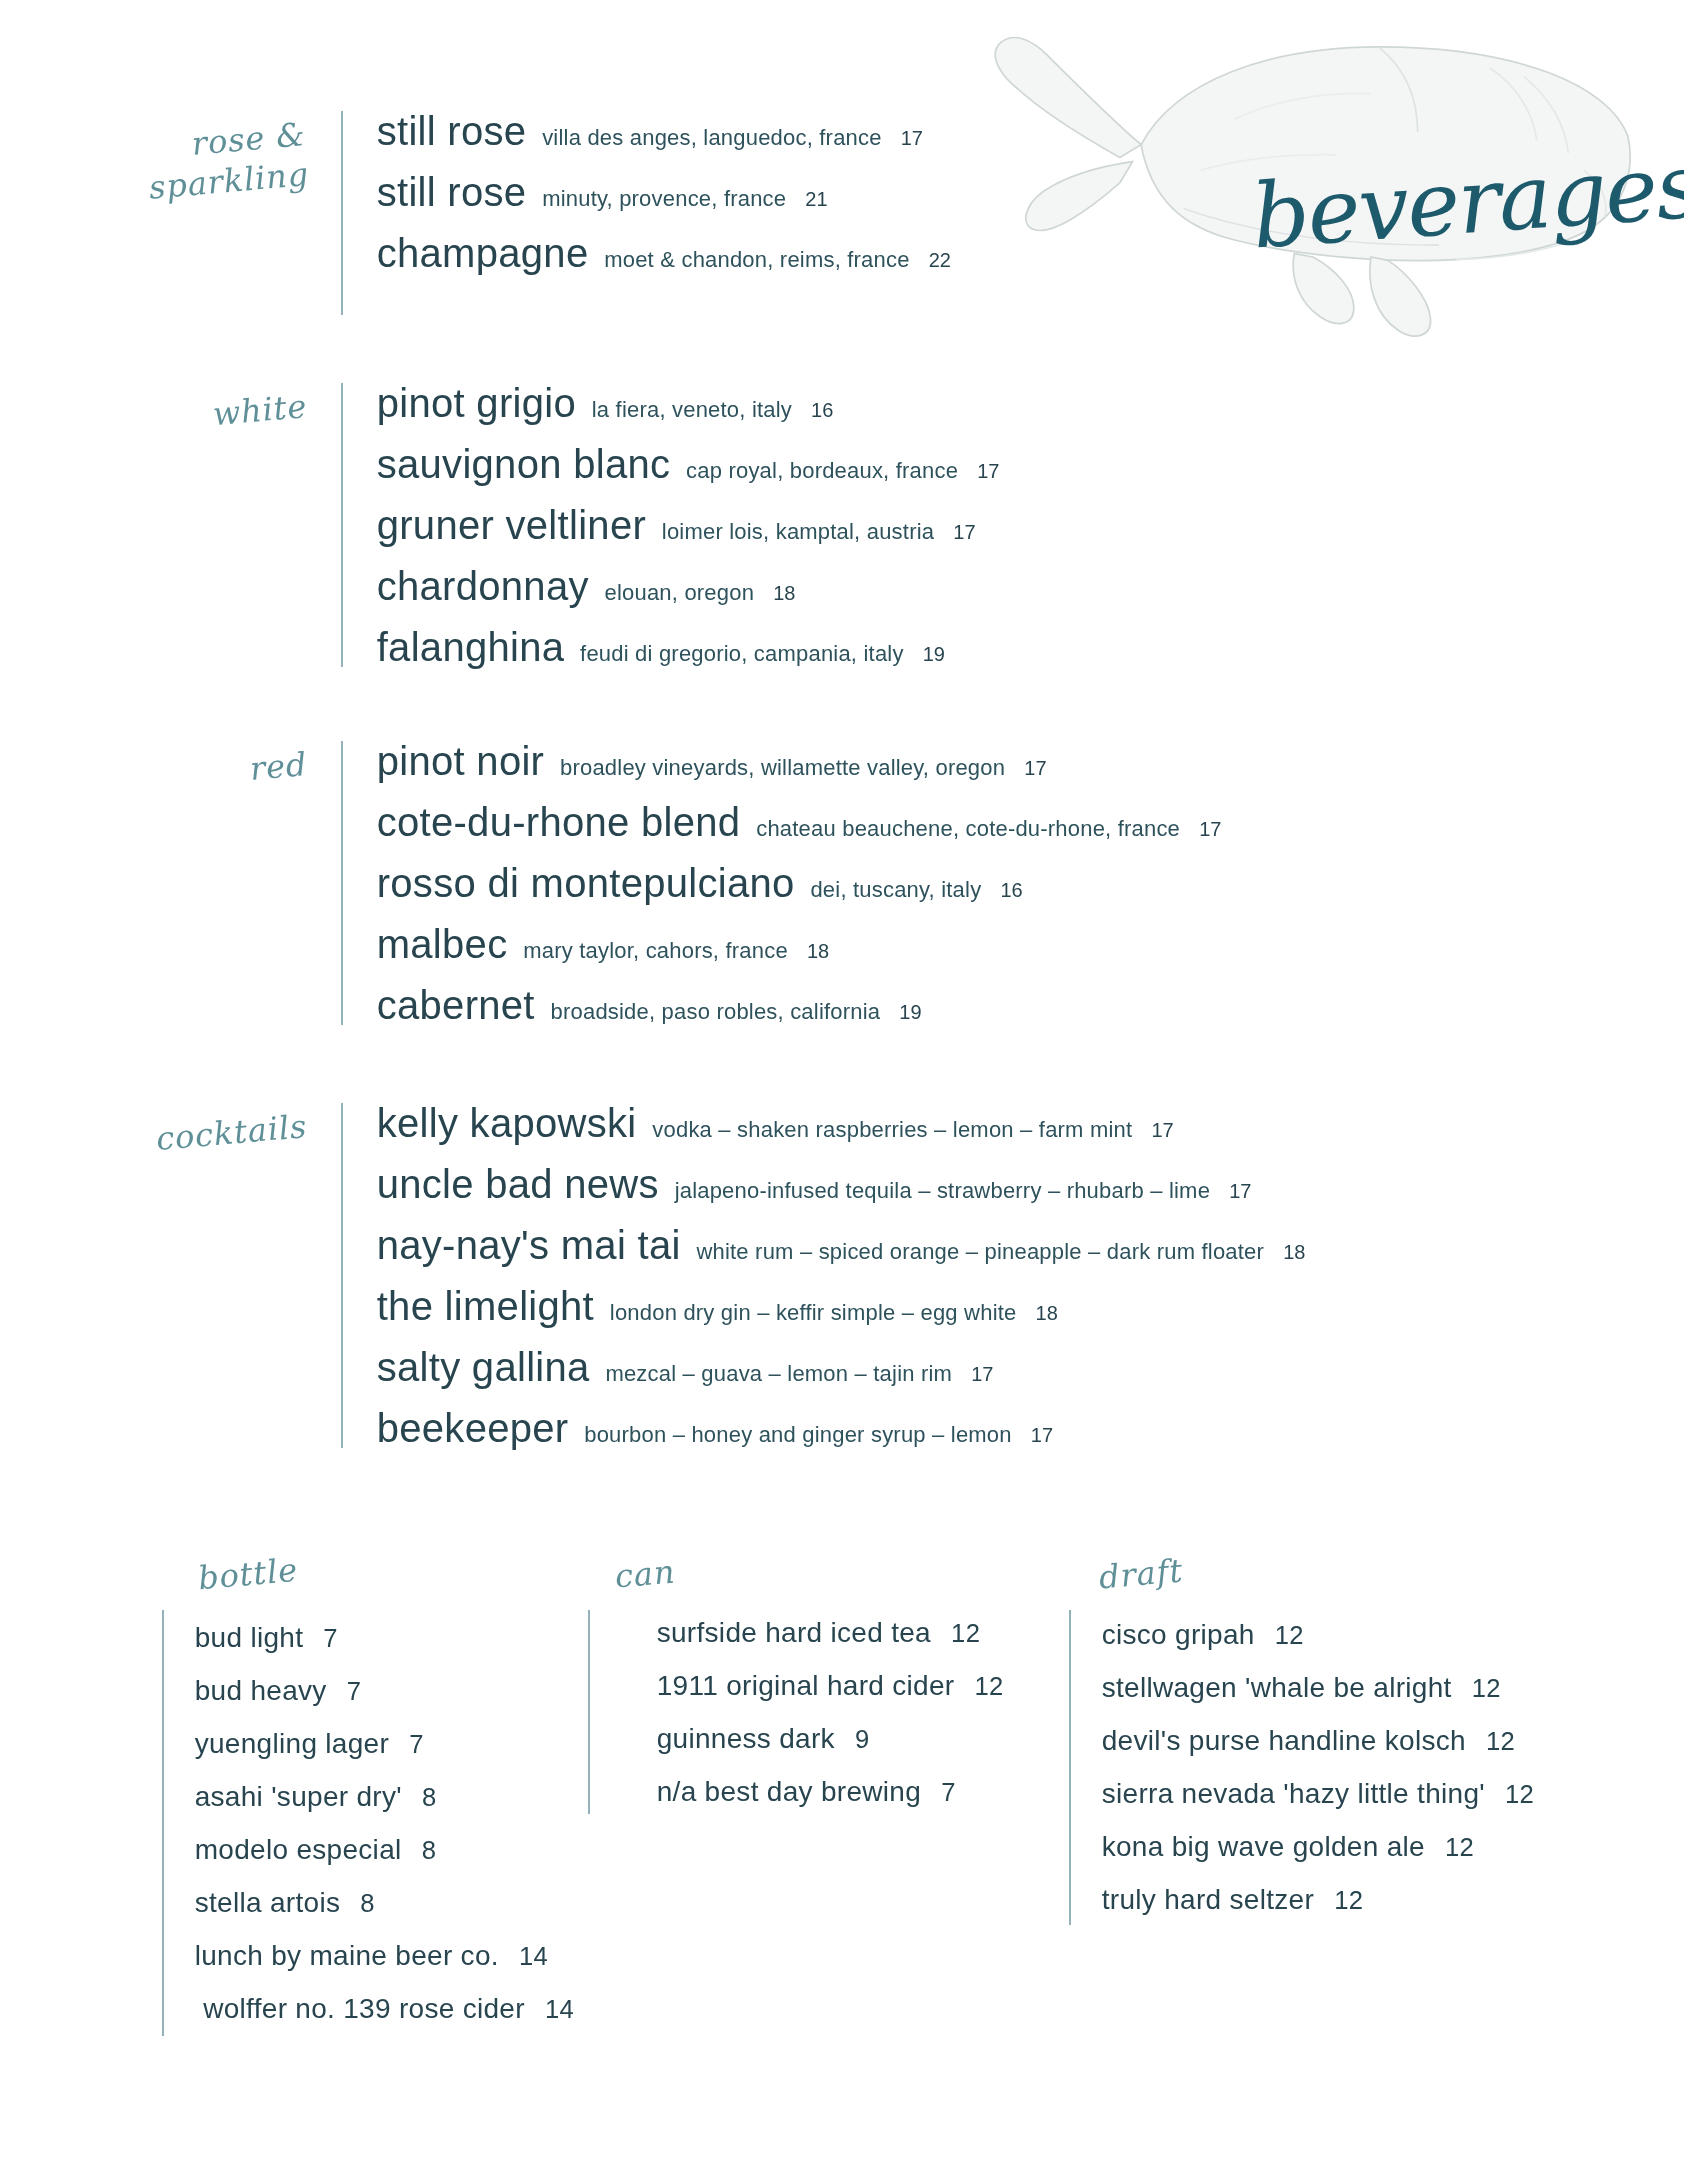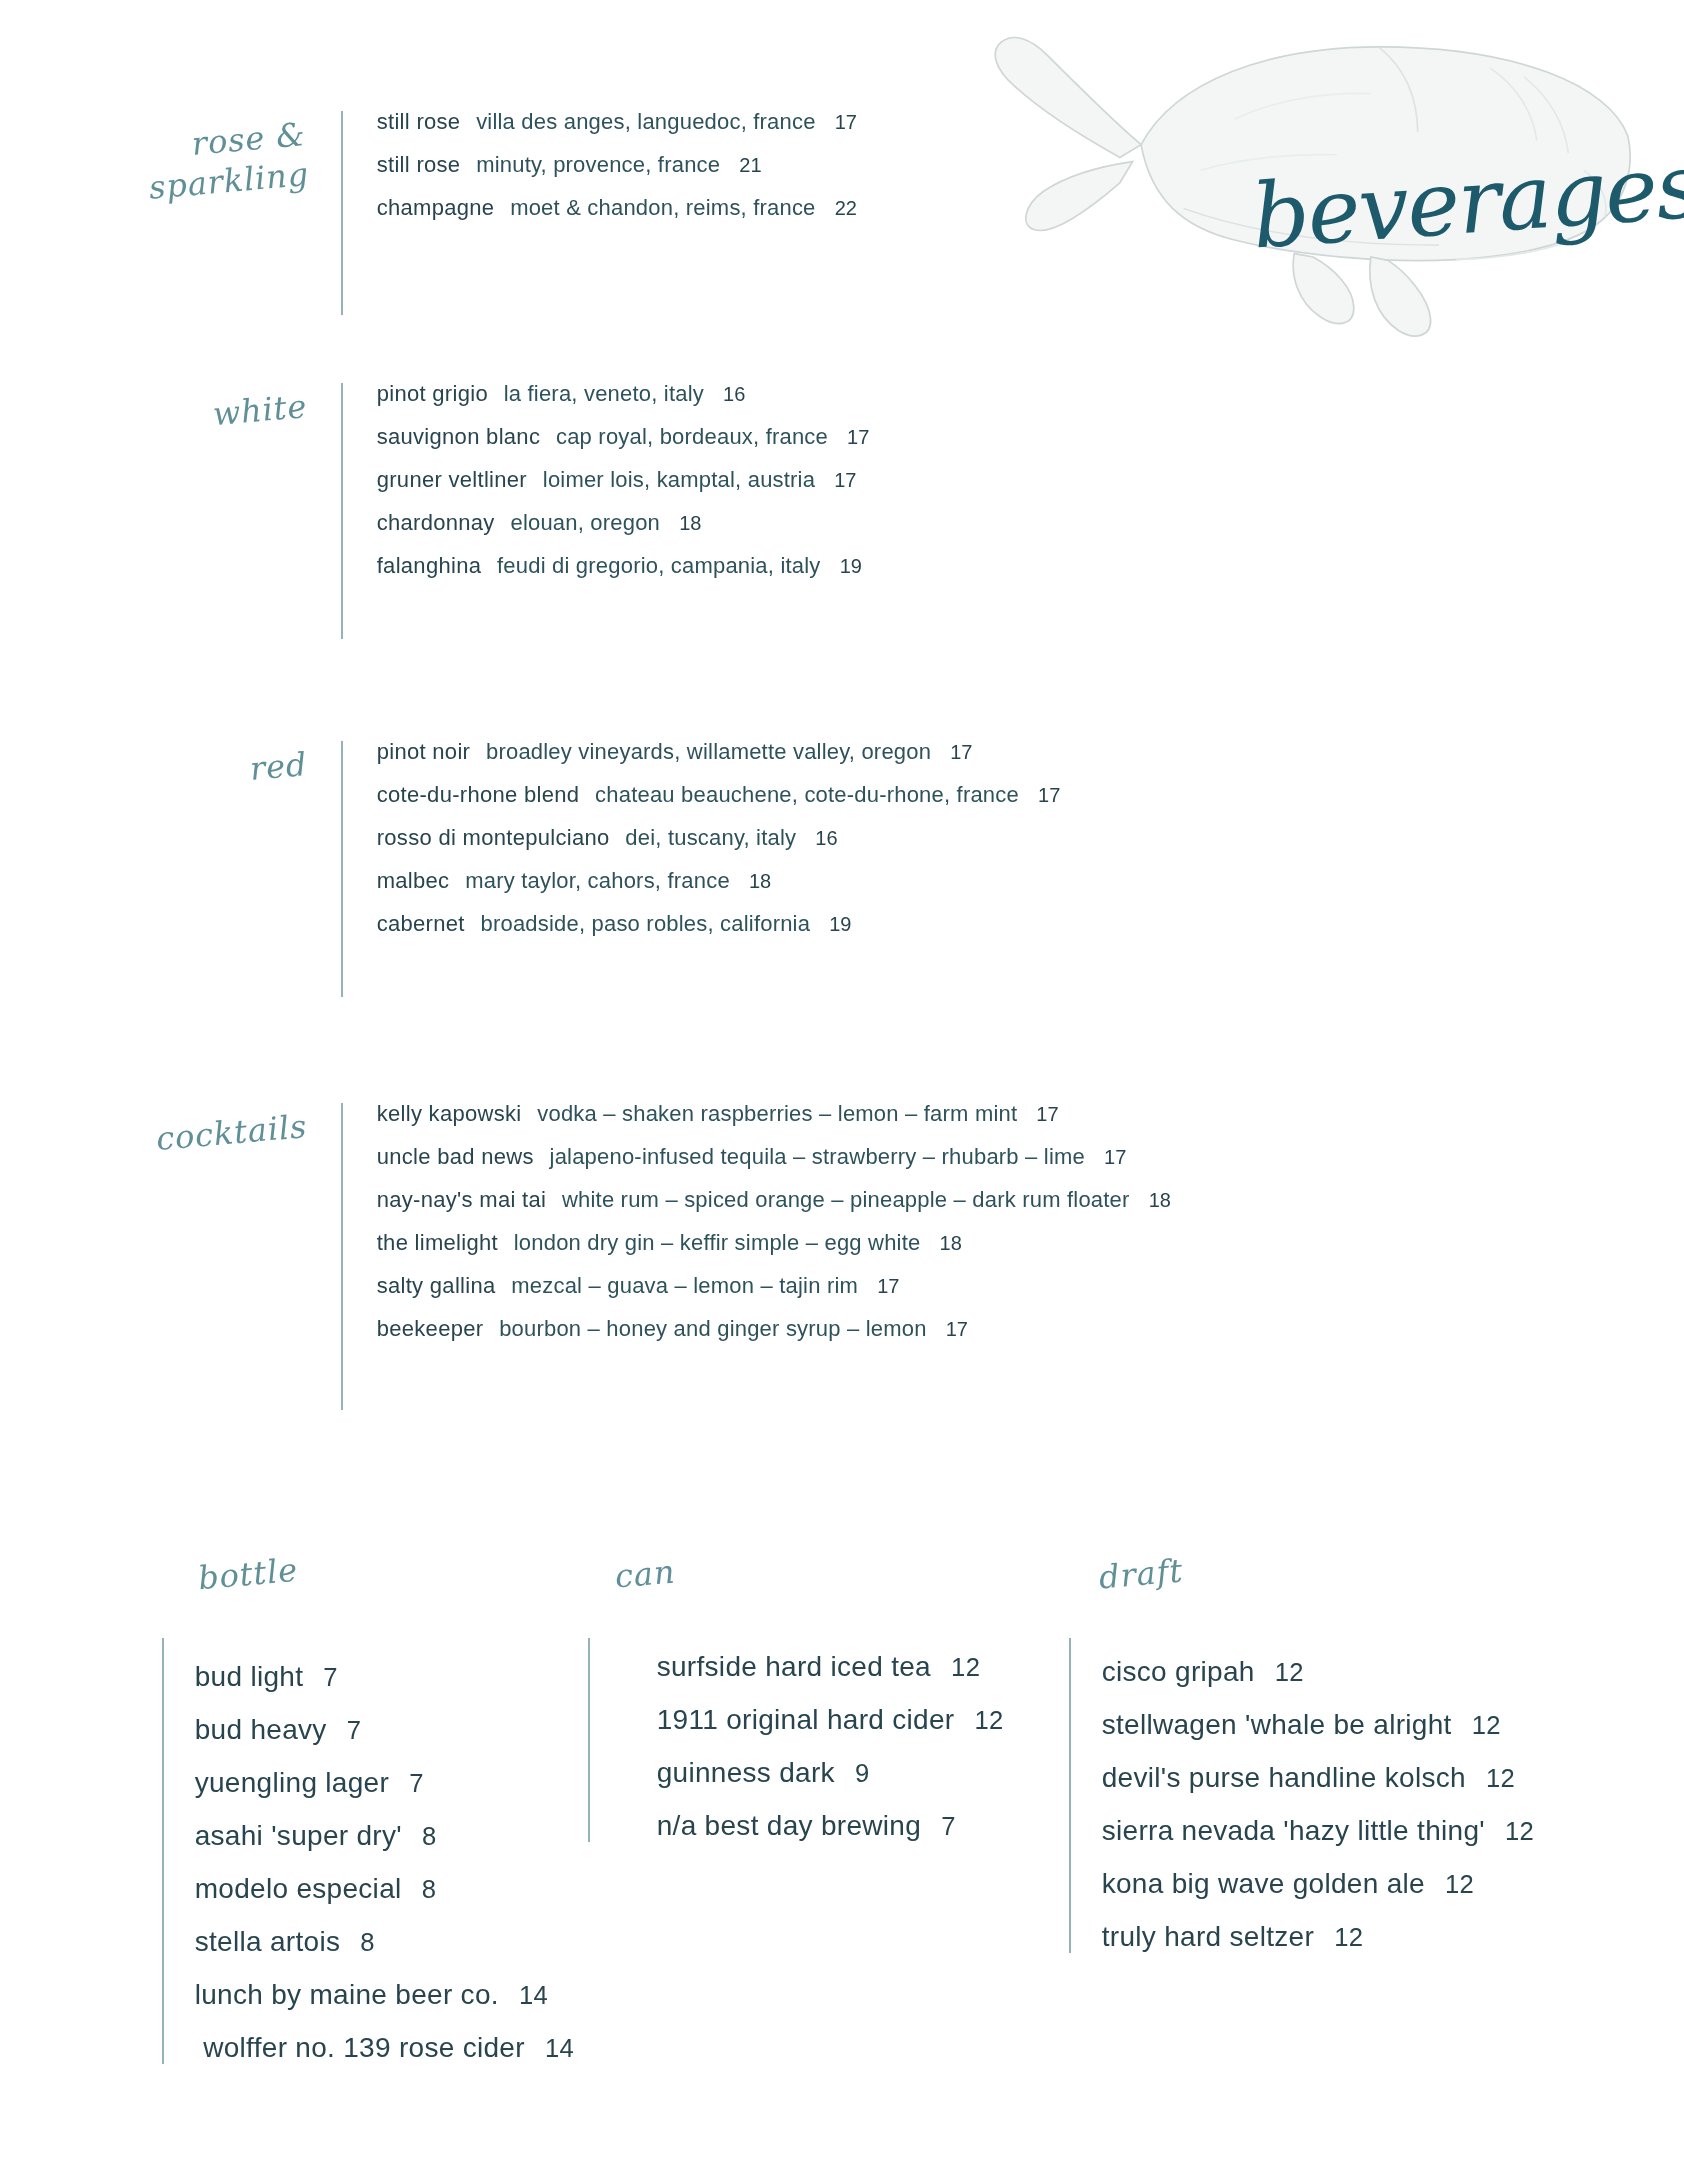--- a/index.html
+++ b/index.html
@@ -66,42 +66,41 @@
   .items {
     padding-left: 34px;
   }
   .item {
     line-height: 1.0;
     margin-bottom: 21px;
     white-space: nowrap;
   }
   .item:last-child { margin-bottom: 0; }
   .nm {
-    font-size: 22px;
+    font-size: 40px;
     color: #28454f;
     letter-spacing: 0.3px;
   }
   .ds {
     font-size: 22px;
     color: #2e525c;
     margin-left: 12px;
     letter-spacing: 0.2px;
   }
   .pr {
     font-size: 20px;
     color: #28454f;
     margin-left: 15.3px;
   }
 
   
   .beer-col {
     position: absolute;
     display: flex;
-    align-items: flex-end;
-    margin-top: 28px;
+    align-items: center;
   }
   .beer-label {
     position: absolute;
     font-family: "DejaVu Serif", serif;
     font-style: italic;
     font-size: 32px;
     color: #5f8f97;
     transform: rotate(-5deg);
     letter-spacing: 0.9px;
   }

